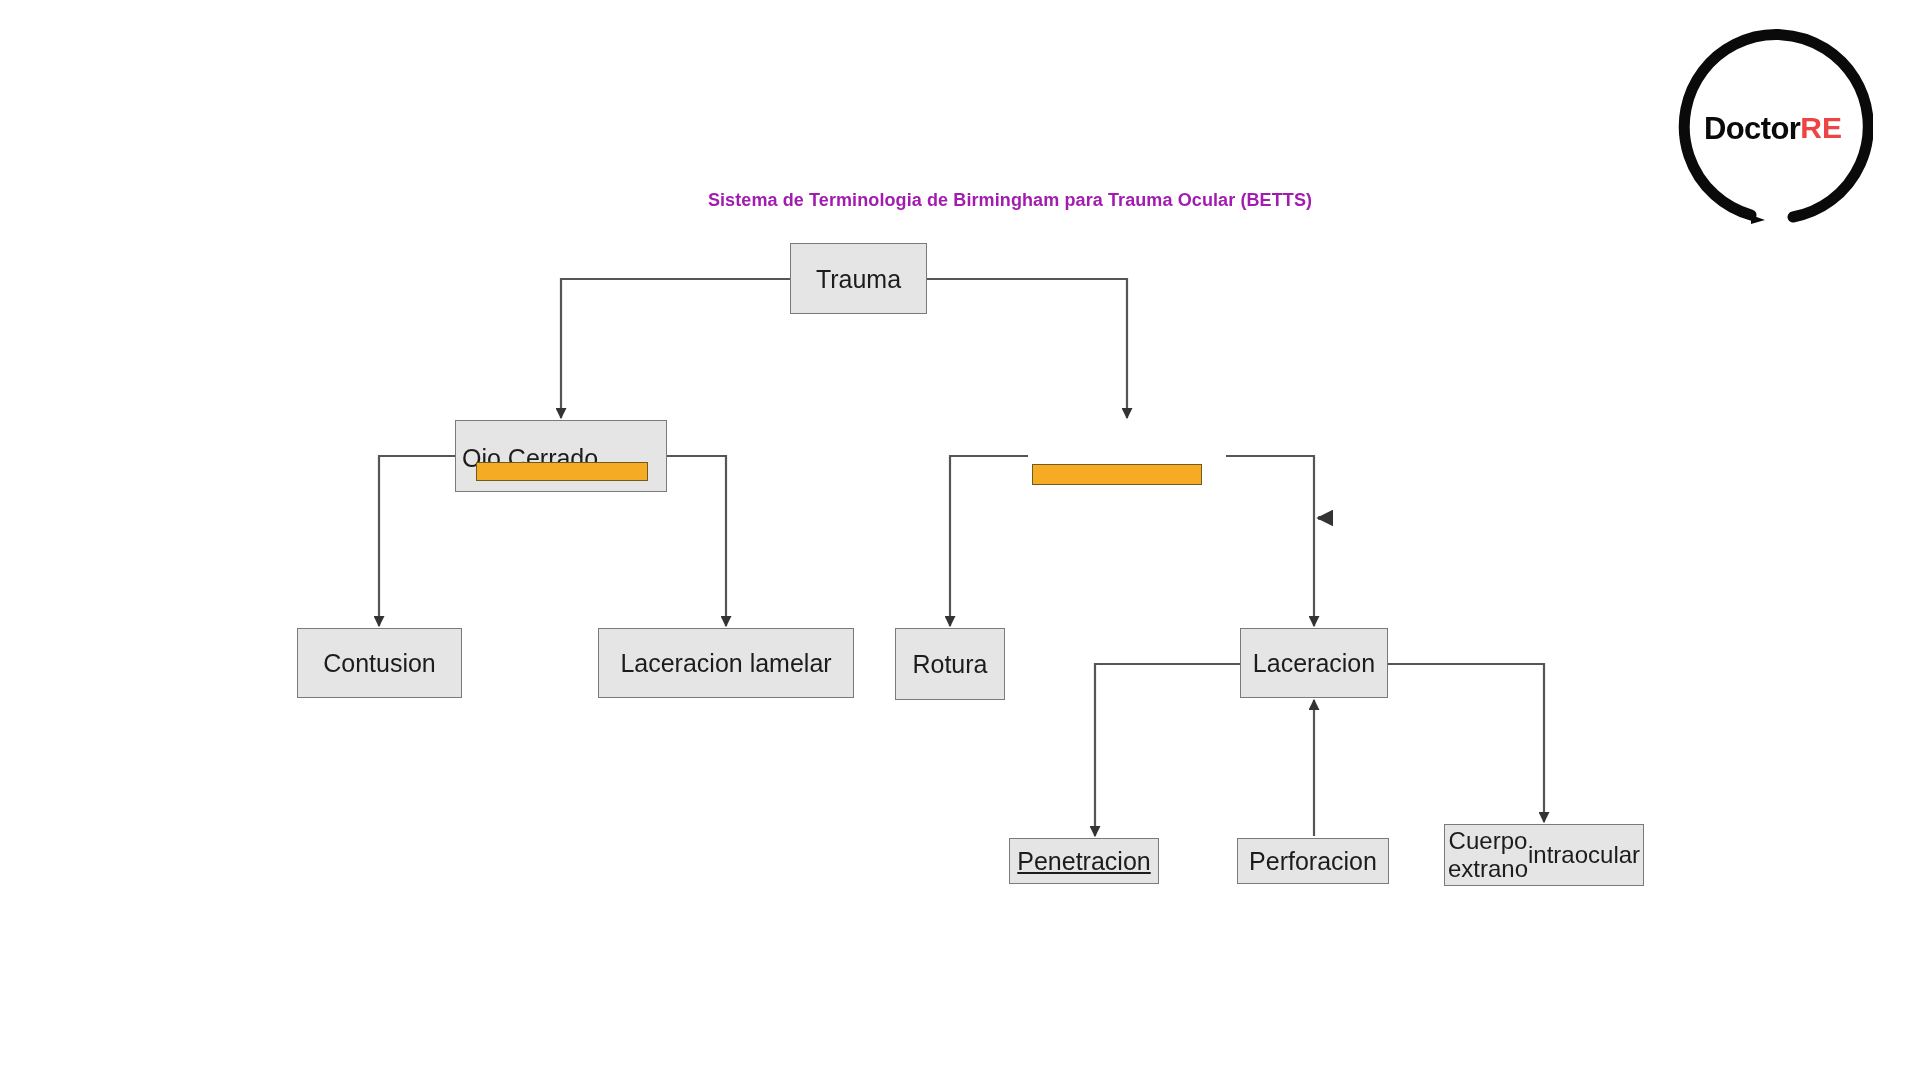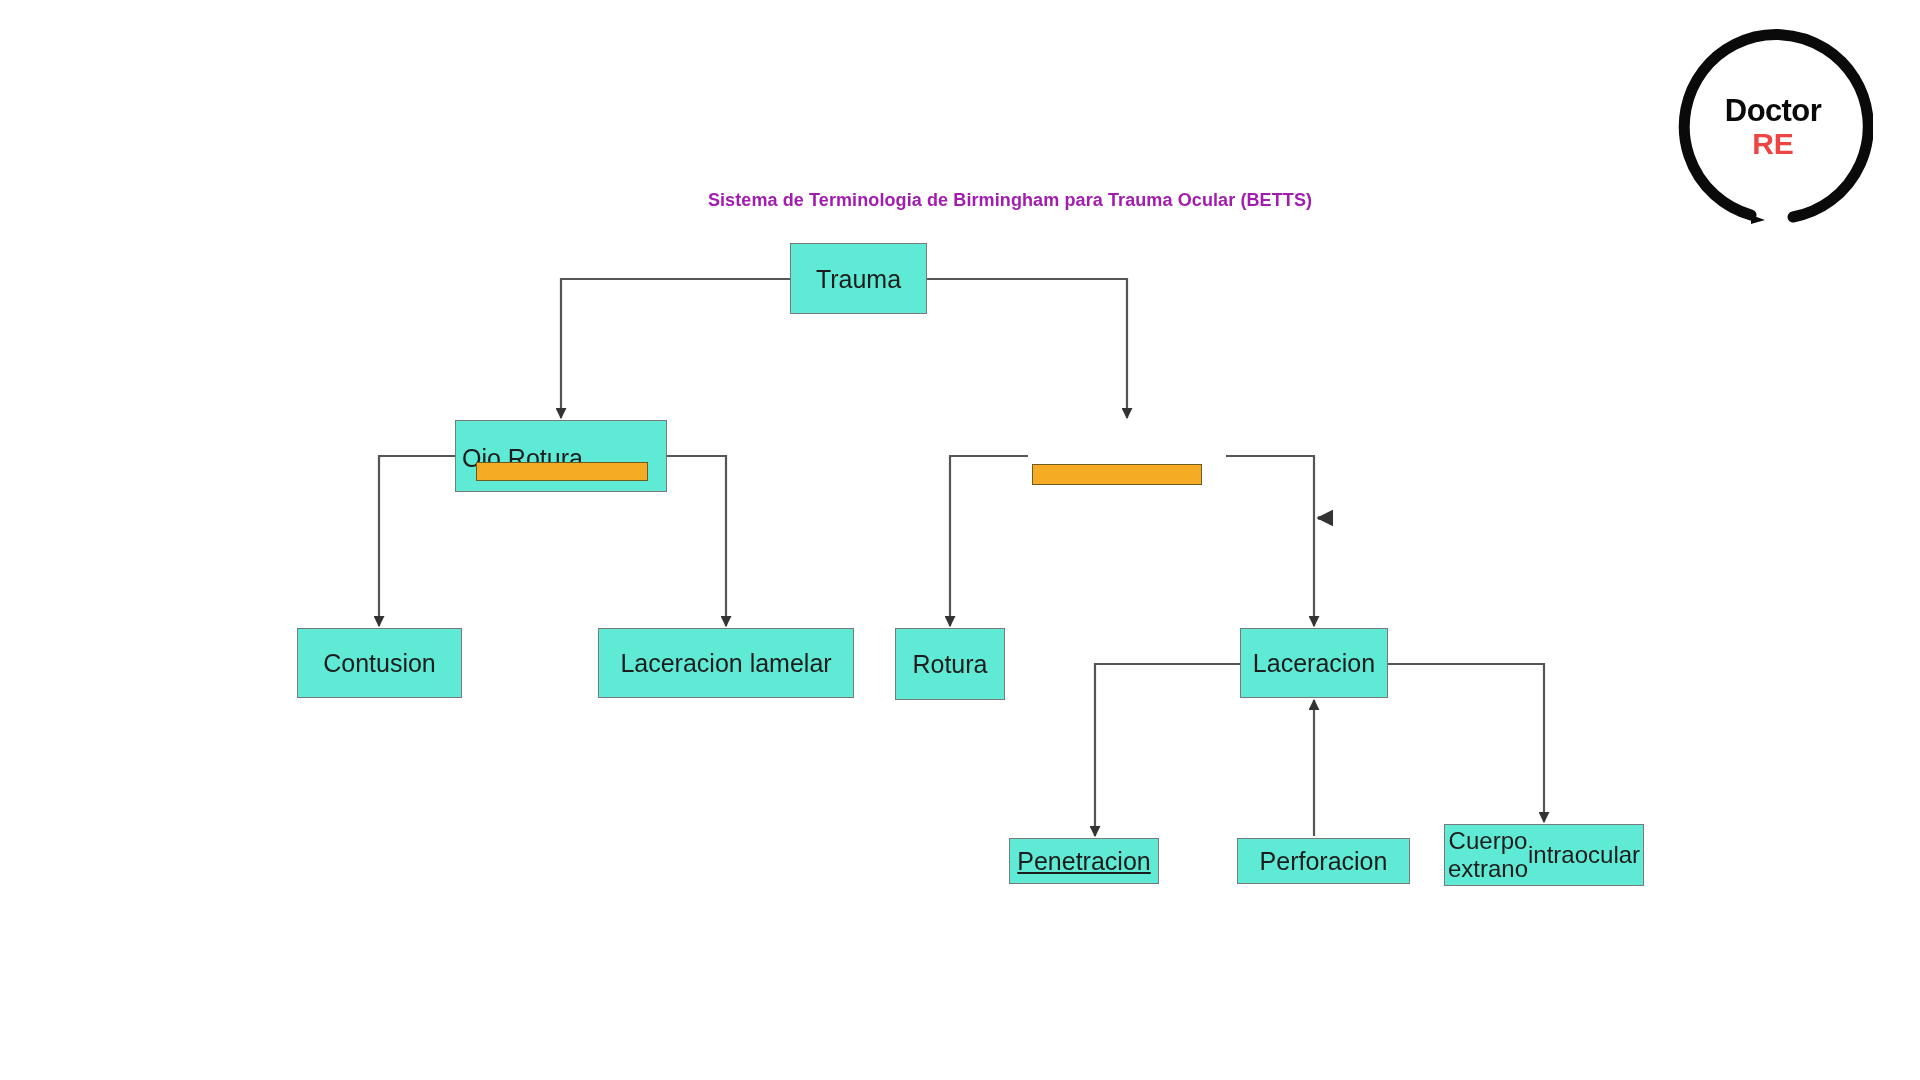--- a/index.html
+++ b/index.html
@@ -40,21 +40,21 @@
     left: 0;
     top: 0;
     width: 1920px;
     height: 1080px;
     pointer-events: none;
   }
   
   .node {
     position: absolute;
     box-sizing: border-box;
-    background: #5eead4;
+    background: #e5e5e5;
     border: 1.6px solid #7a7a7a;
     display: flex;
     align-items: center;
     justify-content: center;
     text-align: center;
     font-size: 25px;
     line-height: 1.12;
     color: #1c1c1c;
     padding: 0 6px;
     z-index: 3;
@@ -77,21 +77,21 @@
 
   
   #node-trauma        { left: 790px;  top: 243px; width: 137px; height: 71px; }
   #node-ojo-cerrado   { left: 455px;  top: 420px; width: 212px; height: 72px; }
   #node-ojo-abierto   { left: 1028px; top: 420px; width: 198px; height: 72px; }
   #node-contusion     { left: 297px;  top: 628px; width: 165px; height: 70px; }
   #node-lac-lamelar   { left: 598px;  top: 628px; width: 256px; height: 70px; }
   #node-rotura        { left: 895px;  top: 628px; width: 110px; height: 72px; }
   #node-laceracion    { left: 1240px; top: 628px; width: 148px; height: 70px; }
   #node-penetracion   { left: 1009px; top: 838px; width: 150px; height: 46px; text-decoration: underline; }
-  #node-perforacion   { left: 1237px; top: 838px; width: 173px; height: 46px; }
+  #node-perforacion   { left: 1237px; top: 838px; width: 152px; height: 46px; }
   #node-cuerpo        { left: 1444px; top: 824px; width: 200px; height: 62px;
                         font-size: 24px; }
   #node-cuerpo .label { line-height: 1.16; }
 
   #bar-ojo-cerrado { left: 476px;  top: 462px; width: 172px; height: 19px; }
   #bar-ojo-abierto { left: 1032px; top: 464px; width: 170px; height: 21px; }
 
   
   #logo {
     position: absolute;
@@ -102,21 +102,21 @@
     z-index: 6;
   }
   #logo svg { display: block; }
   .logo-text {
     position: absolute;
     left: 0;
     top: 0;
     width: 200px;
     height: 200px;
     display: flex;
-    flex-direction: column;
+    flex-direction: row;
     align-items: center;
     justify-content: center;
     pointer-events: none;
   }
   .logo-line1 {
     font-size: 31px;
     font-weight: bold;
     color: #0a0a0a;
     letter-spacing: -0.6px;
     line-height: 1.0;
@@ -164,21 +164,21 @@
     </g>
 
     <path d="M 1331 518 L 1318 518" fill="none" stroke="#333333" stroke-width="3.4" marker-end="url(#arrow)"></path>
   </svg>
 
   <div class="node" id="node-trauma">
     <span class="label">Trauma</span>
   </div>
 
   <div class="node with-bar" id="node-ojo-cerrado">
-    <span class="label">Ojo Rotura</span>
+    <span class="label">Ojo Cerrado</span>
   </div>
   <div class="bar" id="bar-ojo-cerrado"></div>
 
   <div class="bar" id="bar-ojo-abierto"></div>
 
   <div class="node" id="node-lac-lamelar">
     <span class="label">Laceracion lamelar</span>
   </div>
 
   <div class="node" id="node-contusion">

